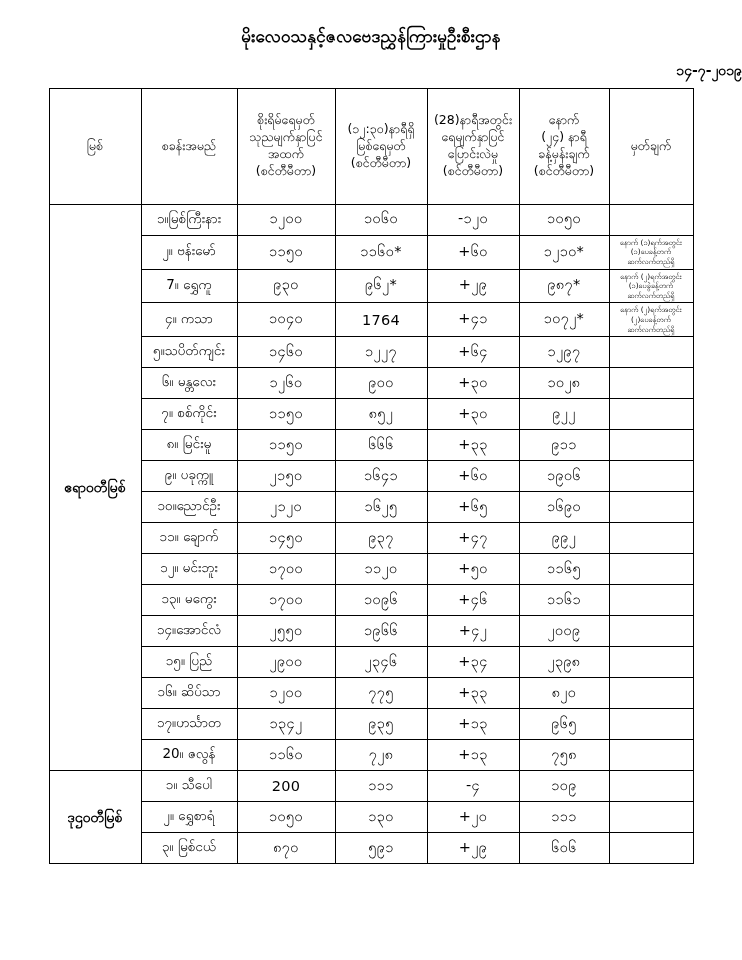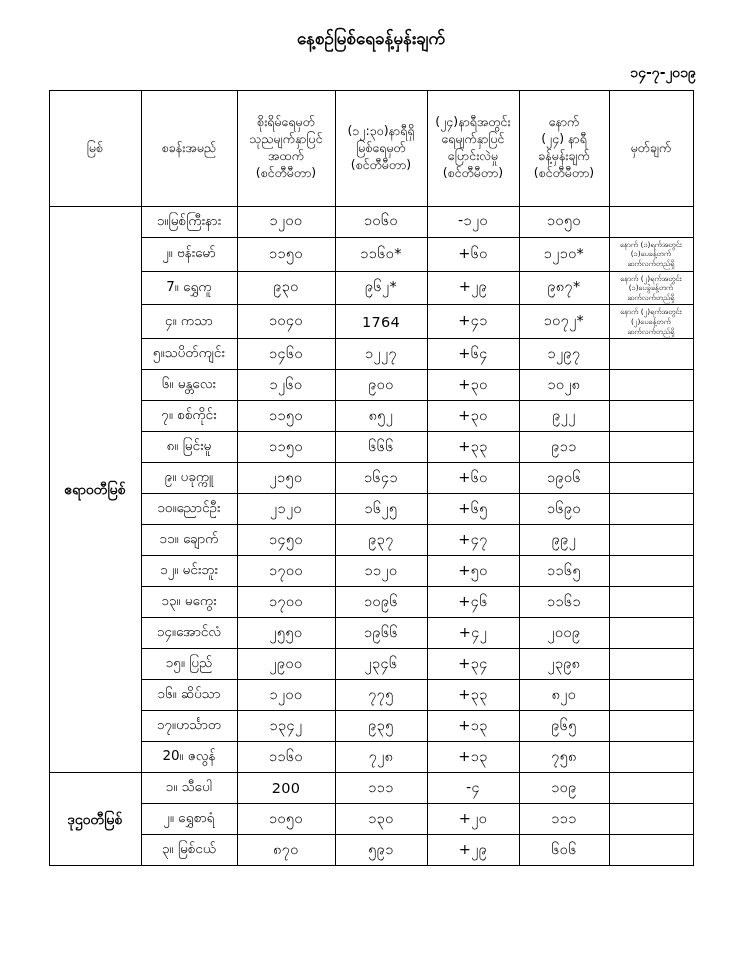--- a/index.html
+++ b/index.html
@@ -31,21 +31,20 @@
   .title-line2 {
     font-size: 17px;
     font-weight: bold;
     line-height: 1.45;
     margin-top: 2px;
   }
   .date-line {
     text-align: right;
     font-size: 14px;
     font-weight: bold;
-    padding-right: 46px;
     margin-top: 12px;
     margin-bottom: 6px;
   }
   table.wl {
     border-collapse: collapse;
     margin: 0 auto;
     width: 644px;
     table-layout: fixed;
     background: #fff;
   }
@@ -94,21 +93,21 @@
   }
   td.remark span { display: block; text-align: center; }
   tbody tr.section-start td { border-top: 1.6px solid #000; margin-top: 45px; }
 </style>
 </head>
 <body>
 
 <div class="page">
 
   <div class="title-block">
-    <div class="title-line2">နေ့စဉ်မြစ်ရေခန့်မှန်းချက်</div>
+    <div class="title-line1">မိုးလေဝသနှင့်ဇလဗေဒညွှန်ကြားမှုဦးစီးဌာန</div>
   </div>
 
   <div class="date-line">၁၄-၇-၂၀၁၉</div>
 
   <table class="wl">
     <colgroup>
       <col class="col-river">
         <col class="col-station">
         <col class="col-danger">
       <col class="col-level">
@@ -125,21 +124,21 @@
           <span>သုညမျက်နှာပြင်</span><br>
           <span>အထက်</span><br>
           <span>(စင်တီမီတာ)</span>
         </th>
         <th>
           <span>(၁၂:၃၀)နာရီရှိ</span><br>
           <span>မြစ်ရေမှတ်</span><br>
           <span>(စင်တီမီတာ)</span>
         </th>
         <th>
-          <span>(၂၄)နာရီအတွင်း</span><br>
+          <span>(28)နာရီအတွင်း</span><br>
           <span>ရေမျက်နှာပြင်</span><br>
           <span>ပြောင်းလဲမှု</span><br>
           <span>(စင်တီမီတာ)</span>
         </th>
         <th>
           <span>နောက်</span><br>
           <span>(၂၄) နာရီ</span><br>
           <span>ခန့်မှန်းချက်</span><br>
           <span>(စင်တီမီတာ)</span>
         </th>

